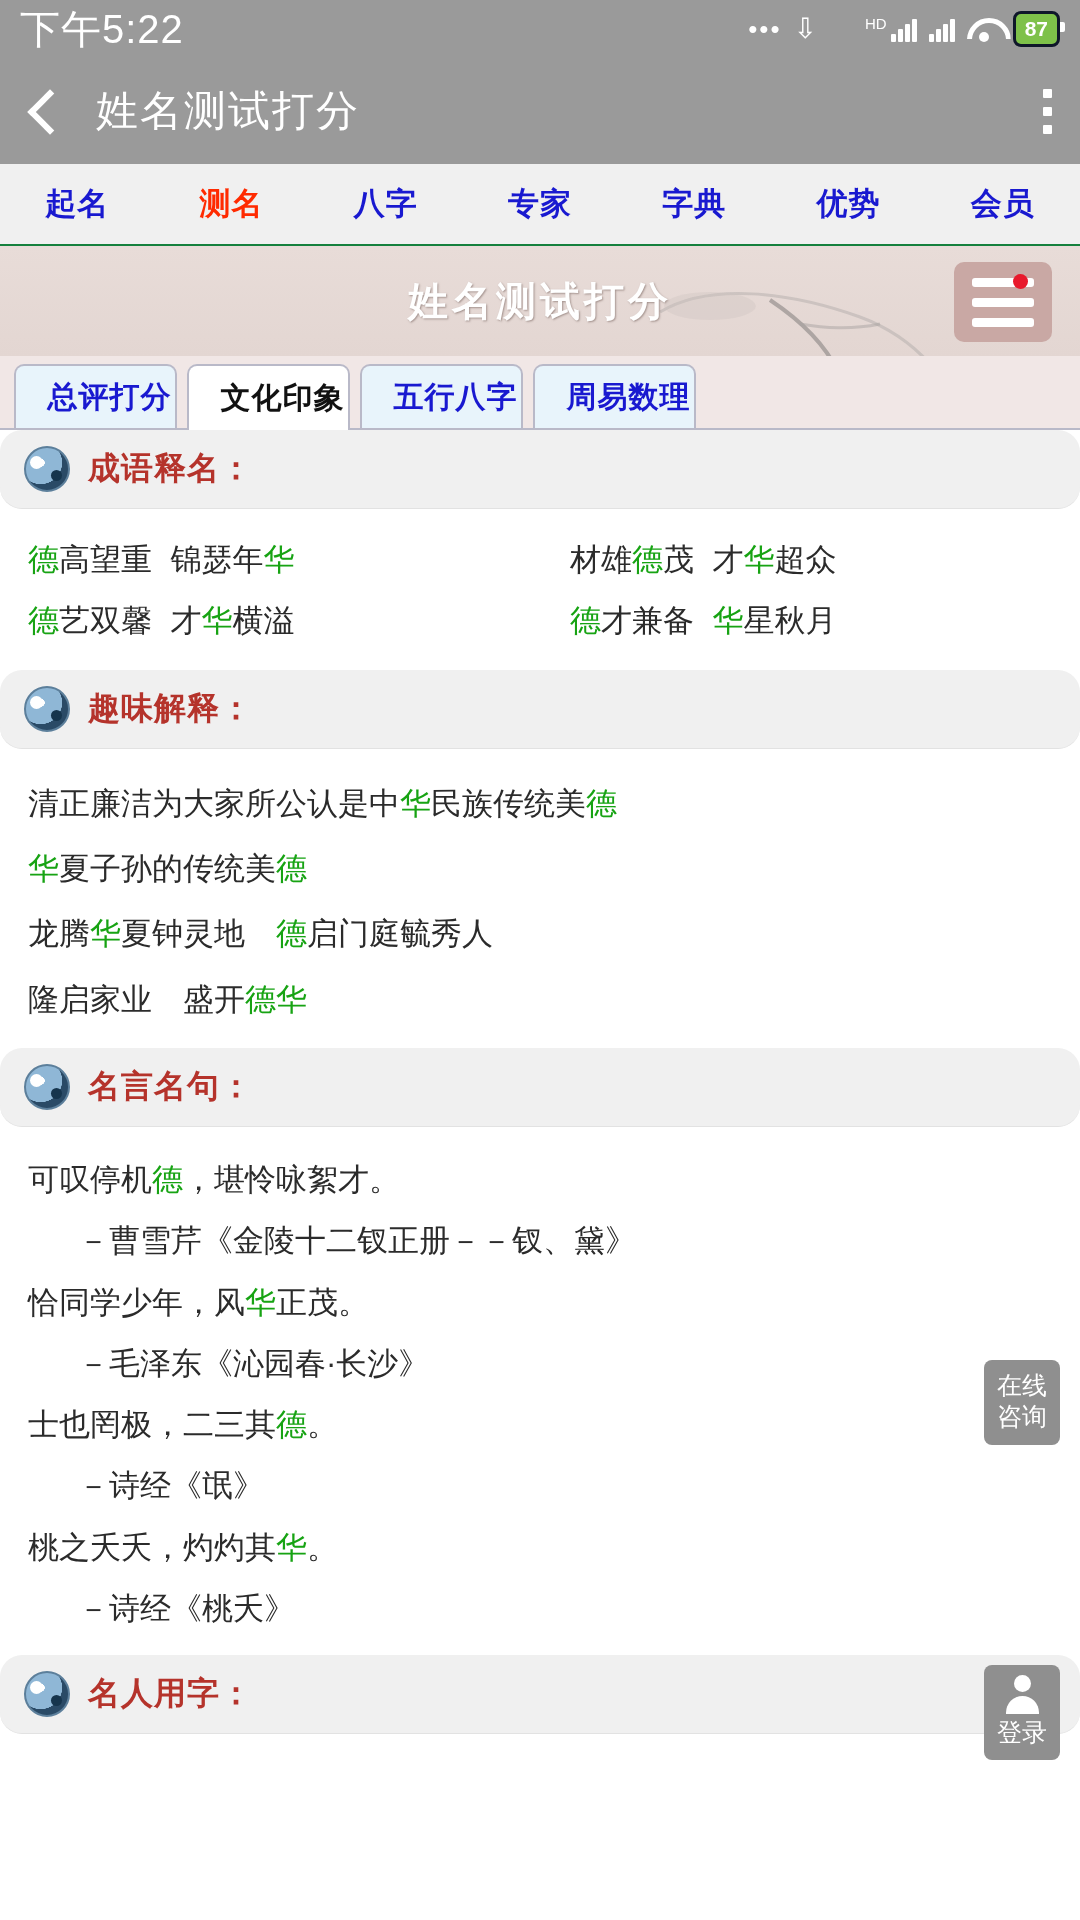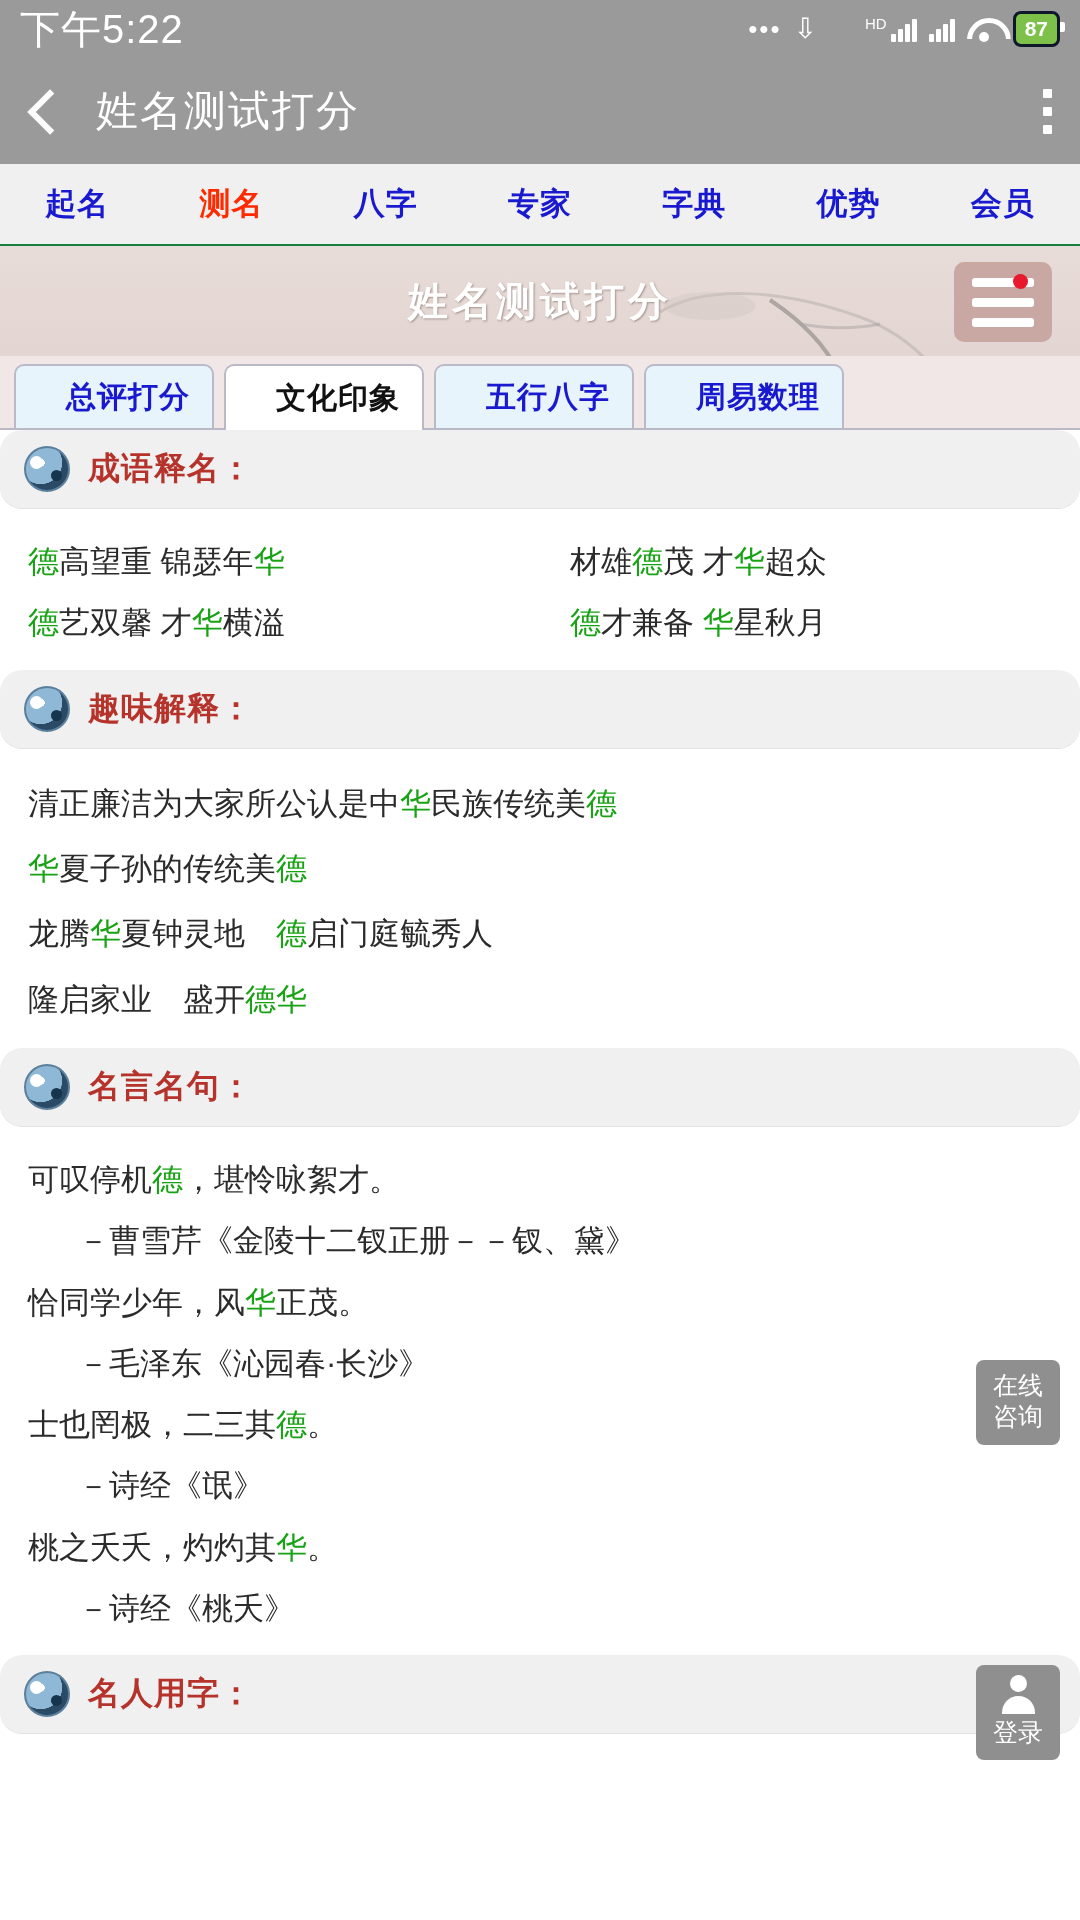--- a/index.html
+++ b/index.html
@@ -226,21 +226,21 @@
     background: #f1e7e6;
     display: flex;
     align-items: flex-end;
     padding: 0 14px;
     box-sizing: border-box;
     border-bottom: 2px solid #b9b9c8;
     position: relative;
   }
   .stab {
     flex: 0 0 auto;
-    width: 200px;
+    width: 163px;
     margin-right: 10px;
     height: 64px;
     background: #e8f4fb;
     border: 2px solid #b9b9c8;
     border-bottom: none;
     border-radius: 10px 10px 0 0;
     display: flex;
     align-items: center;
     justify-content: center;
     font-size: 30px;
@@ -307,39 +307,40 @@
 
   .sec-body {
     padding: 22px 28px 16px 28px;
     font-size: 31px;
     color: #2b2b2b;
     line-height: 1.72;
   }
   .idiom-grid {
     display: flex;
     flex-wrap: wrap;
+    font-family: Liberation Mono, monospace;
   }
   .idiom-grid .cell {
     width: 50%;
     box-sizing: border-box;
     padding: 4px 0;
     font-size: 31px;
   }
   .idiom-grid .cell.right { padding-left: 30px; }
 
   .g { color: #17a313; }
   .line { padding: 6px 0; }
   .quote { padding: 4px 0; }
   .src { padding: 4px 0 4px 50px; }
 
   
   .float-btn {
     position: absolute;
     right: 20px;
-    width: 84px;
+    width: 76px;
     background: #8f8f8f;
     border-radius: 8px;
     color: #ffffff;
     font-size: 25px;
     text-align: center;
     padding: 10px 0 12px 0;
     line-height: 1.25;
     box-sizing: border-box;
   }
   .float-consult { top: 1360px; }

